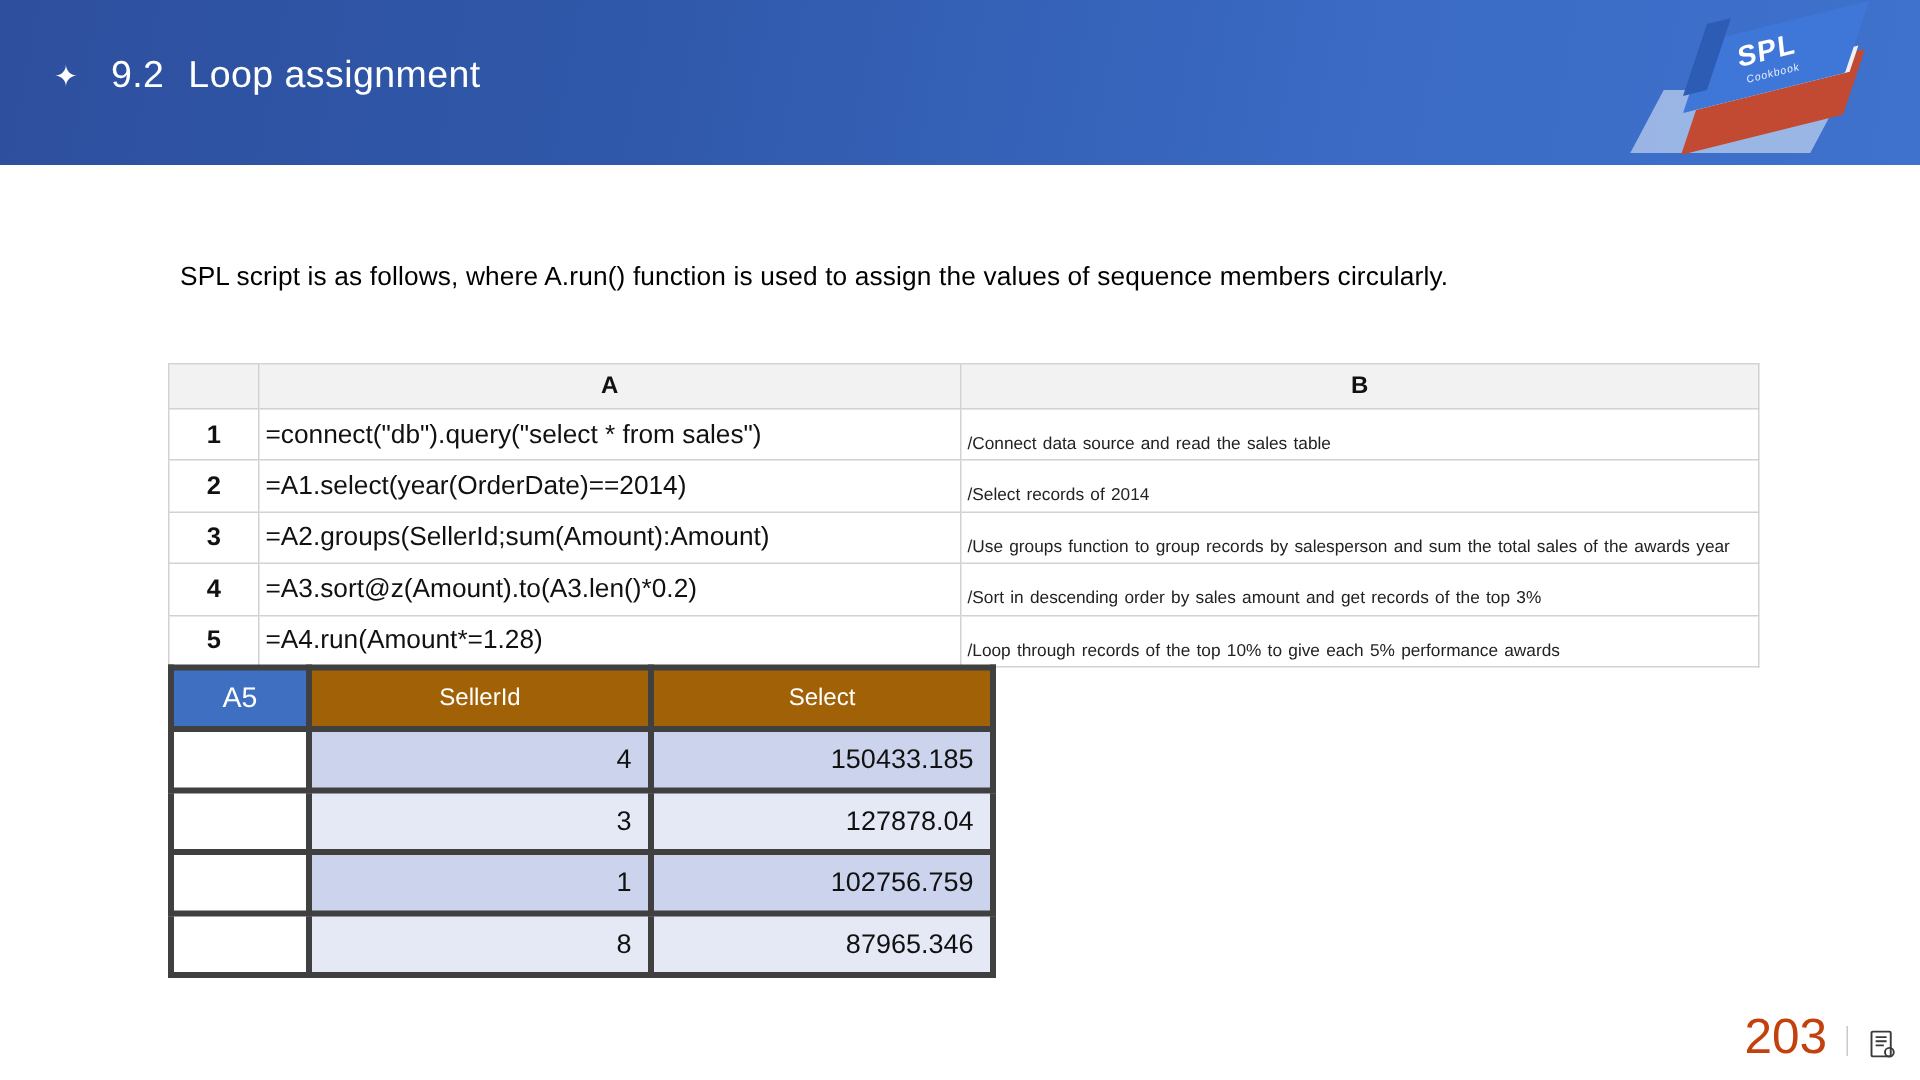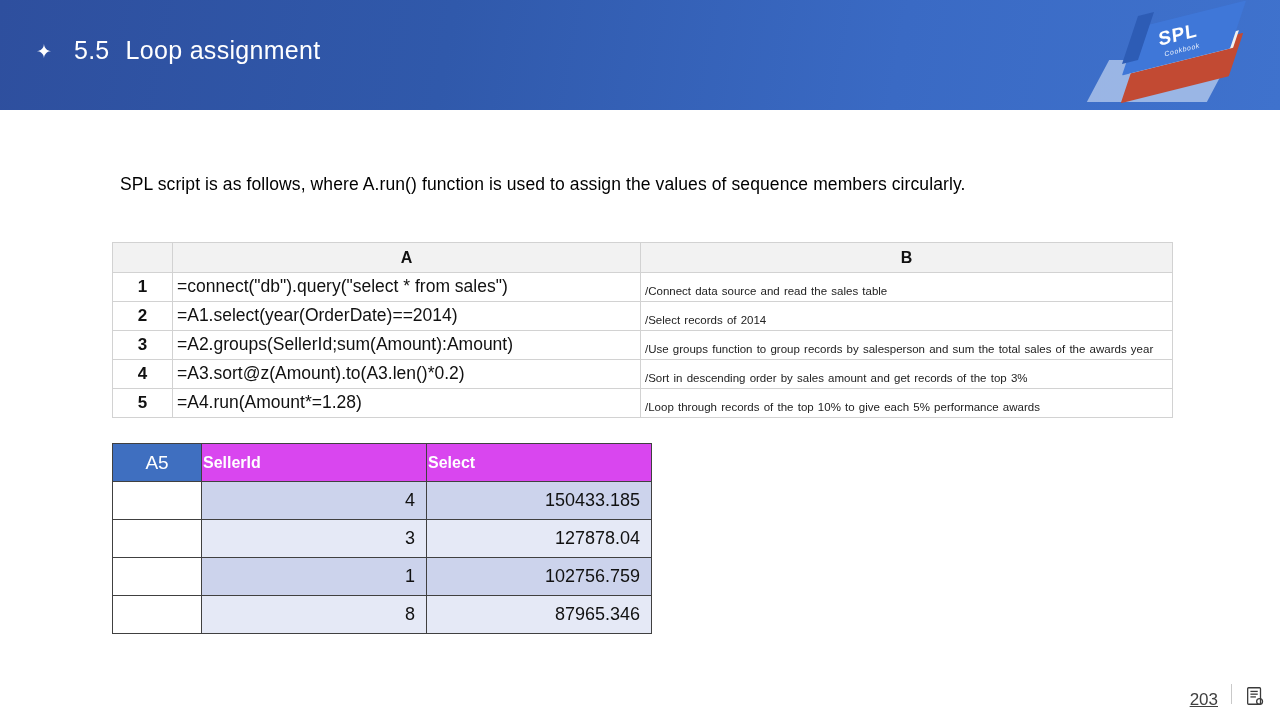--- a/index.html
+++ b/index.html
@@ -168,75 +168,75 @@
   }
   .code-table tbody td.cell-a {
     font-size: 17.5px;
     color: #111;
     padding: 2px 4px 3px 4px;
     white-space: nowrap;
   }
   .code-table tbody td.cell-b {
     font-size: 11.5px;
     color: #222;
-    padding: 3px 6px 3px 4px;
+    padding: 16px 6px 3px 4px;
     vertical-align: bottom;
     line-height: 1.25;
     word-spacing: 1px;
   }
   .code-table tbody tr { height: 29px; }
 
   
   .result-table {
     position: absolute;
     left: 112px;
     top: 443px;
     border-collapse: collapse;
     table-layout: fixed;
   }
   .result-table td {
-    border: 1px solid #404040;
+    border: 4px solid #404040;
     height: 35px;
   }
   .result-corner {
     width: 86px;
     background: #3f6fc0;
     color: #ffffff;
     font-size: 19px;
     text-align: center;
     font-weight: normal;
   }
   .result-head {
-    background: #d946ef;
+    background: #a16207;
     color: #ffffff;
     font-size: 16px;
-    font-weight: bold;
+    font-weight: normal;
+    text-align: center;
     width: 222px;
   }
   .result-blank {
     background: #ffffff;
     border: none;
   }
   .cell-odd { background: #ccd3ec; }
   .cell-even { background: #e5e9f6; }
   .result-cell {
     text-align: right;
     padding-right: 11px;
     font-size: 18px;
     color: #111;
   }
 
   
   .page-number {
     position: absolute;
     right: 62px;
     bottom: 10px;
-    font-size: 17px;
-    color: #404040;
-    text-decoration: underline;
+    font-size: 33px;
+    color: #c2410c;
   }
   .footer-sep {
     position: absolute;
     right: 48px;
     bottom: 16px;
     width: 1px;
     height: 20px;
     background: #c9c9c9;
   }
   .footer-icon {
@@ -248,21 +248,21 @@
     color: #3a3a3a;
   }
 </style>
 </head>
 <body>
 
 <div class="header">
   <div class="header-title-wrap">
     <span class="bullet-icon">✦</span>
     <div class="header-title">
-      <span class="num">5.5</span><span>Loop assignment</span>
+      <span class="num">9.2</span><span>Loop assignment</span>
     </div>
   </div>
 
   <div class="book-logo">
     <div class="book-shadow"></div>
     <div class="book-red"></div>
     <div class="book-white"></div>
     <div class="book-blue"></div>
     <div class="book-blue-dark"></div>
     <div class="book-label">SPL</div>

